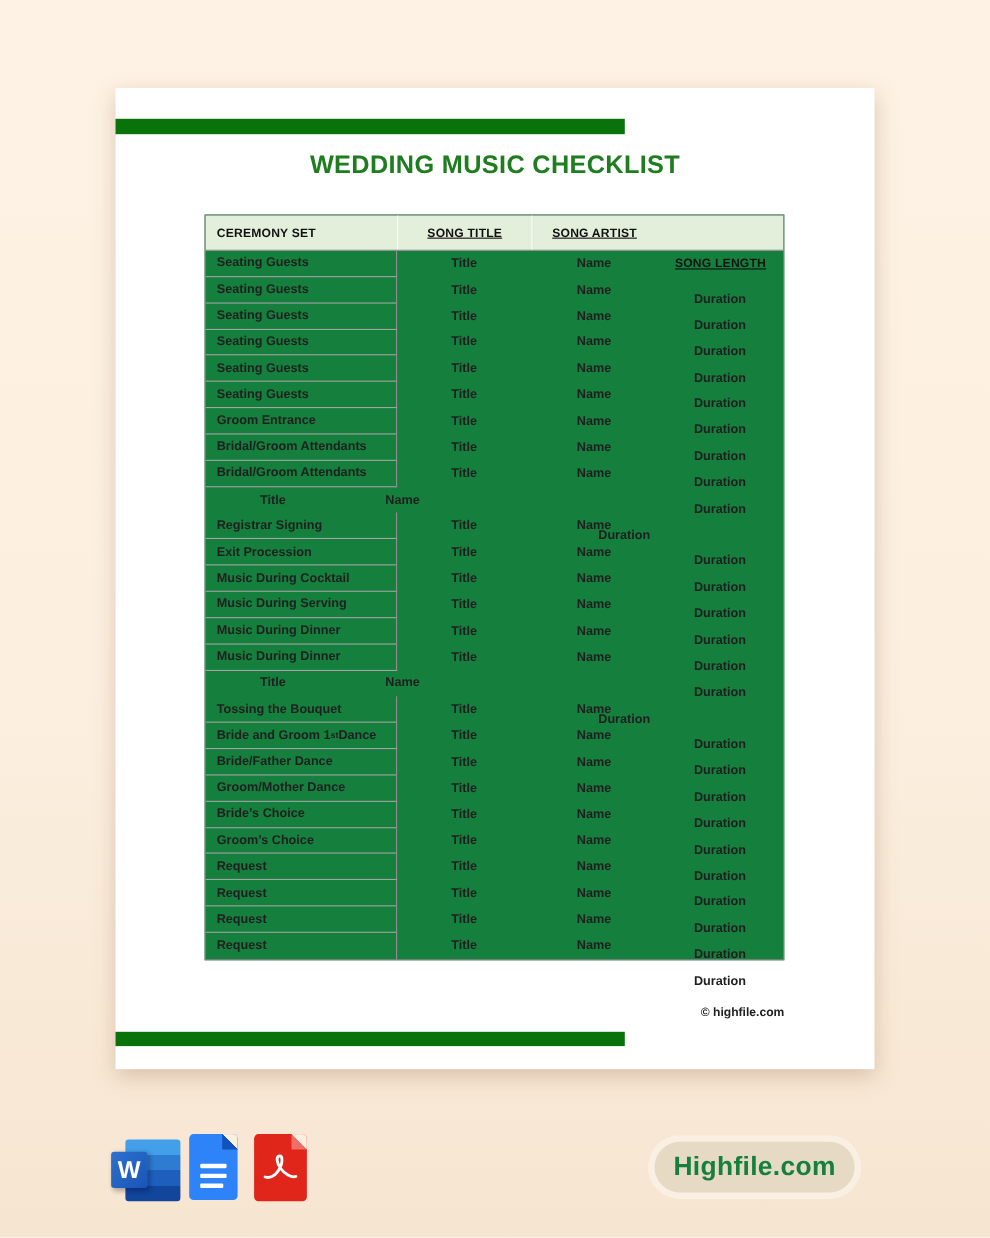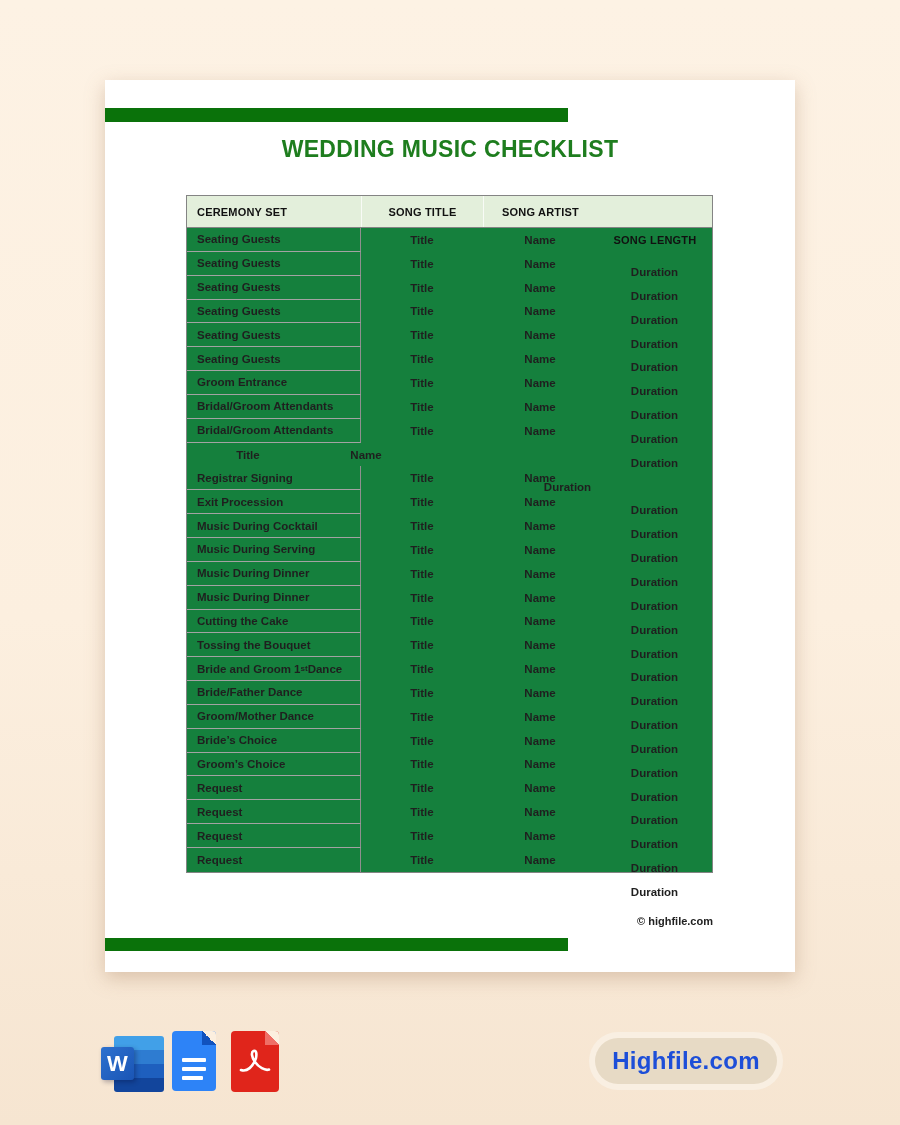--- a/index.html
+++ b/index.html
@@ -35,21 +35,21 @@
   }
   .thead {
     display:flex; height:32px; background:#e3efdb;
     border-bottom:1px solid #848484; box-sizing:border-box;
   }
   .th {
     display:flex; align-items:center; justify-content:center;
     font-size:11px; font-weight:bold; color:#111;
     letter-spacing:0.2px; box-sizing:border-box;
   }
-  .th + .th { border-left:1px solid rgba(255,255,255,0.75); }
+  .th + .th { border-left:1px solid rgba(255,255,255,0.75);text-decoration:underline; }
   .th.c1 { justify-content:flex-start; padding-left:10px; }
   .c1 { width:174px; }
   .c2 { width:122px; }
   .c3 { width:114px; }
   .c4 { flex:1;margin-top:44px; }
   .trow { display:flex; height:23.85px;text-align:right; }
   .td {
     display:flex; align-items:center; justify-content:center;
     font-size:11.5px; font-weight:600; color:#1f1f1f;
     box-sizing:border-box;
@@ -98,21 +98,21 @@
     background:#e0251b; border-radius:4px; overflow:hidden;
   }
   .pdf-fold { background:linear-gradient(225deg, #fcefdf 0%, #fcefdf 50%, #ef6f66 50%, #ef6f66 100%); }
   .pdf-glyph { position:absolute; left:6px; top:13px; }
   
   .site-badge {
     position:absolute; left:595px; top:1038px; width:182px; height:46px;
     border-radius:24px; background:#e7dac5;
     box-shadow:0 0 0 6px #f9efe2;
     display:flex; align-items:center; justify-content:center;
-    color:#1d4ed8; font-size:24px; font-weight:bold; letter-spacing:0.3px;
+    color:#15803d; font-size:24px; font-weight:bold; letter-spacing:0.3px;
   }
 </style>
 </head>
 <body>
 
 <div class="canvas">
 
   <div class="page">
     <div class="bar bar-top"></div>
 
@@ -231,21 +231,20 @@
   </div>
 
   <div class="trow">
     <div class="td c1">Music During Dinner</div>
     <div class="td c2">Title</div>
     <div class="td c3">Name</div>
     <div class="td c4">Duration</div>
   </div>
 
   <div class="trow">
-    <div class="td c1">Cutting the Cake</div>
     <div class="td c2">Title</div>
     <div class="td c3">Name</div>
     <div class="td c4">Duration</div>
   </div>
 
   <div class="trow">
     <div class="td c1">Tossing the Bouquet</div>
     <div class="td c2">Title</div>
     <div class="td c3">Name</div>
     <div class="td c4">Duration</div>

